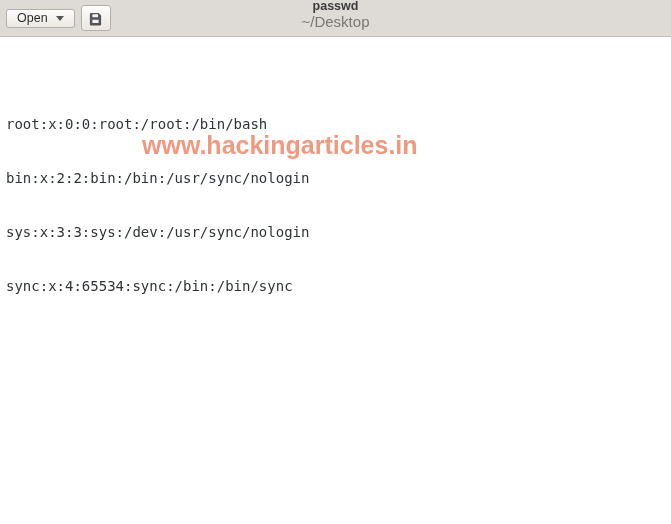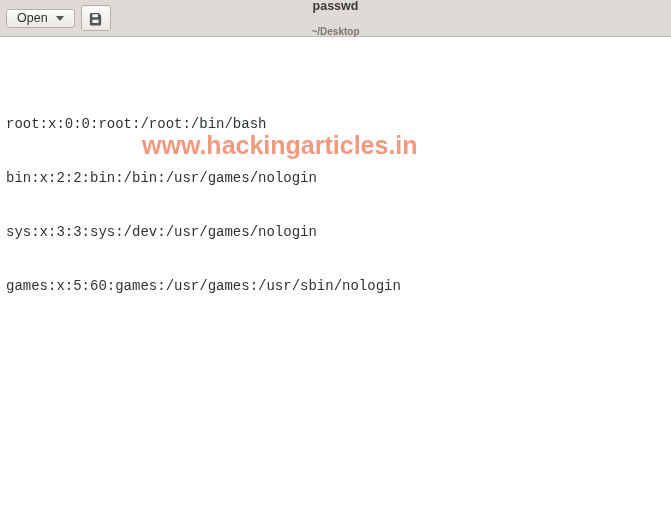--- a/index.html
+++ b/index.html
@@ -3,26 +3,26 @@
 <meta charset="utf-8">
 <style>
 * { margin:0; padding:0; box-sizing:border-box; }
 html, body { font-family: sans-serif; overflow:hidden; }
 body { width:671px; height:524px; background:#fff; }
 
 .header { height:37px; background:#dedbd7; border-bottom:1px solid #bfbbb5; position:relative; display:flex; align-items:center; padding:0 6px; }
 .open-btn { height:19px; border:1px solid #b5b1aa; border-radius:3px; background:linear-gradient(#fdfdfc,#ebe8e3); display:flex; align-items:center; padding:0 10px; font-size:12.5px; color:#2e2e2e; gap:8px; cursor:pointer; }
 .open-btn .caret { width:0; height:0; border-left:4px solid transparent; border-right:4px solid transparent; border-top:5px solid #555; }
 .icon-btn { height:26px; width:30px; border:1px solid #b5b1aa; border-radius:3px; background:linear-gradient(#fdfdfc,#ebe8e3); margin-left:6px; display:flex; align-items:center; justify-content:center; cursor:pointer; }
-.title-block { position:absolute; left:0; right:0; top:0; height:37px; display:flex; flex-direction:column; align-items:center; justify-content:space-between; pointer-events:none; }
+.title-block { position:absolute; left:0; right:0; top:0; height:37px; display:flex; flex-direction:column; align-items:center; justify-content:flex-start; pointer-events:none; }
 .title { font-size:12.5px; font-weight:bold; color:#3c3c3c; line-height:1.1; }
-.subtitle { font-size:10px; color:#7b7770; line-height:1.1;font-weight:bold; }
+.subtitle { font-size:15px; color:#7b7770; line-height:1.1; }
 
 .content { position:relative; padding:6px 6px; font-family: "DejaVu Sans Mono","Courier New",monospace; font-size:14px; color:#2e3436; line-height:18px; white-space:pre; }
-.line { white-space:pre;font-family:Liberation Mono, monospace; }
+.line { white-space:pre; }
 
 .watermark { position:absolute; left:142px; top:75px; font-family:sans-serif; font-size:25px; font-weight:bold; color:rgba(232,85,40,0.6); pointer-events:none; user-select:none;margin-top:24px; }
 .wm2 { position:absolute; left:30px; top:482px; font-family:sans-serif; font-size:24px; font-weight:bold; color:rgba(27,153,139,0.25); letter-spacing:3px; pointer-events:none; user-select:none; }
 </style>
 </head>
 <body>
 
 <div class="header">
   <div class="open-btn">
     <span>Open</span>
@@ -36,23 +36,23 @@
   <div class="title-block">
     <div class="title">passwd</div>
     <div class="subtitle">~/Desktop</div>
   </div>
 </div>
 
 <div class="content">
   <div class="watermark">www.hackingarticles.in</div>
   <div class="wm2"></div>
   <div class="line">root:x:0:0:root:/root:/bin/bash</div>
-  <div class="line">bin:x:2:2:bin:/bin:/usr/games/nologin</div>
-  <div class="line">sys:x:3:3:sys:/dev:/usr/games/nologin</div>
-  <div class="line">games:x:5:60:games:/usr/games:/usr/sbin/nologin</div>
+  <div class="line">bin:x:2:2:bin:/bin:/usr/sync/nologin</div>
+  <div class="line">sys:x:3:3:sys:/dev:/usr/sync/nologin</div>
+  <div class="line">sync:x:4:65534:sync:/bin:/bin/sync</div>
   
   
   
   
   
   
   
   
   
   

